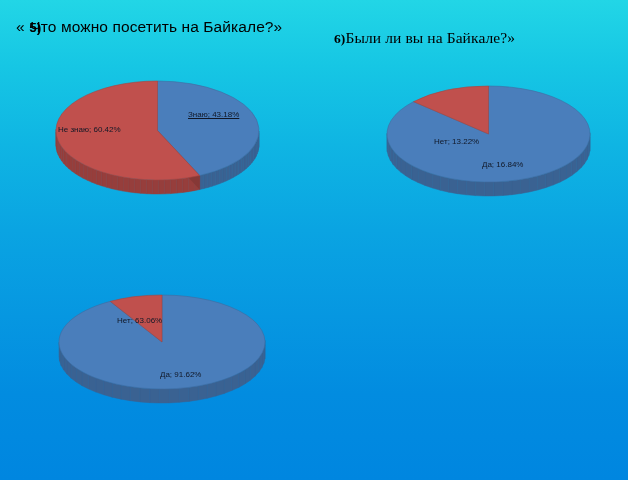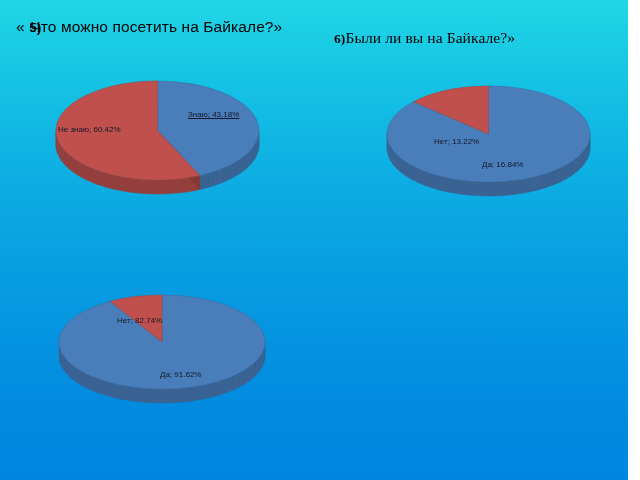--- a/index.html
+++ b/index.html
@@ -233,16 +233,16 @@
           <path d="M13.16058445232531,70.15434442032713L8.92731935897153,66.08156846151896L8.92731935897153,80.08156846151896L13.16058445232531,84.15434442032713Z" fill="rgb(58,98,146)" stroke="rgb(58,98,146)" stroke-width="0.5"></path>
           <path d="M8.92731935897153,66.08156846151896L5.5685553931660365,61.84247393568574L5.5685553931660365,75.84247393568575L8.92731935897153,80.08156846151896Z" fill="rgb(58,98,146)" stroke="rgb(58,98,146)" stroke-width="0.5"></path>
           <path d="M5.5685553931660365,61.84247393568574L3.1151872646768055,57.476053042454495L3.1151872646768055,71.4760530424545L5.5685553931660365,75.84247393568575Z" fill="rgb(58,98,146)" stroke="rgb(58,98,146)" stroke-width="0.5"></path>
           <path d="M3.1151872646768055,57.476053042454495L1.5897816370310665,53.022469159661405L1.5897816370310665,67.0224691596614L3.1151872646768055,71.4760530424545Z" fill="rgb(58,98,146)" stroke="rgb(58,98,146)" stroke-width="0.5"></path>
           <path d="M1.5897816370310665,53.022469159661405L1.0063695539770947,48.522687411050434L1.0063695539770947,62.522687411050434L1.5897816370310665,67.0224691596614Z" fill="rgb(58,98,146)" stroke="rgb(58,98,146)" stroke-width="0.5"></path>
           <path d="M104,48L104,1A103,47 0 1 1 52.23867189249172,7.3658864954425525Z" fill="#4a7ebb" stroke="rgb(63,107,159)" stroke-width="0.6"></path>
           <path d="M104,48L52.23867189249172,7.3658864954425525A103,47 0 0 1 103.99999999999997,1Z" fill="#c0504d" stroke="rgb(163,68,65)" stroke-width="0.6"></path>
         </g>
     </svg>
     <div class="slice-label" id="p3-l0">Да; 91.62%</div>
-    <div class="slice-label" id="p3-l1">Нет; 82.74%</div>
+    <div class="slice-label" id="p3-l1">Нет; 63.06%</div>
   </div>
 
 </div>
 
 </body></html>

